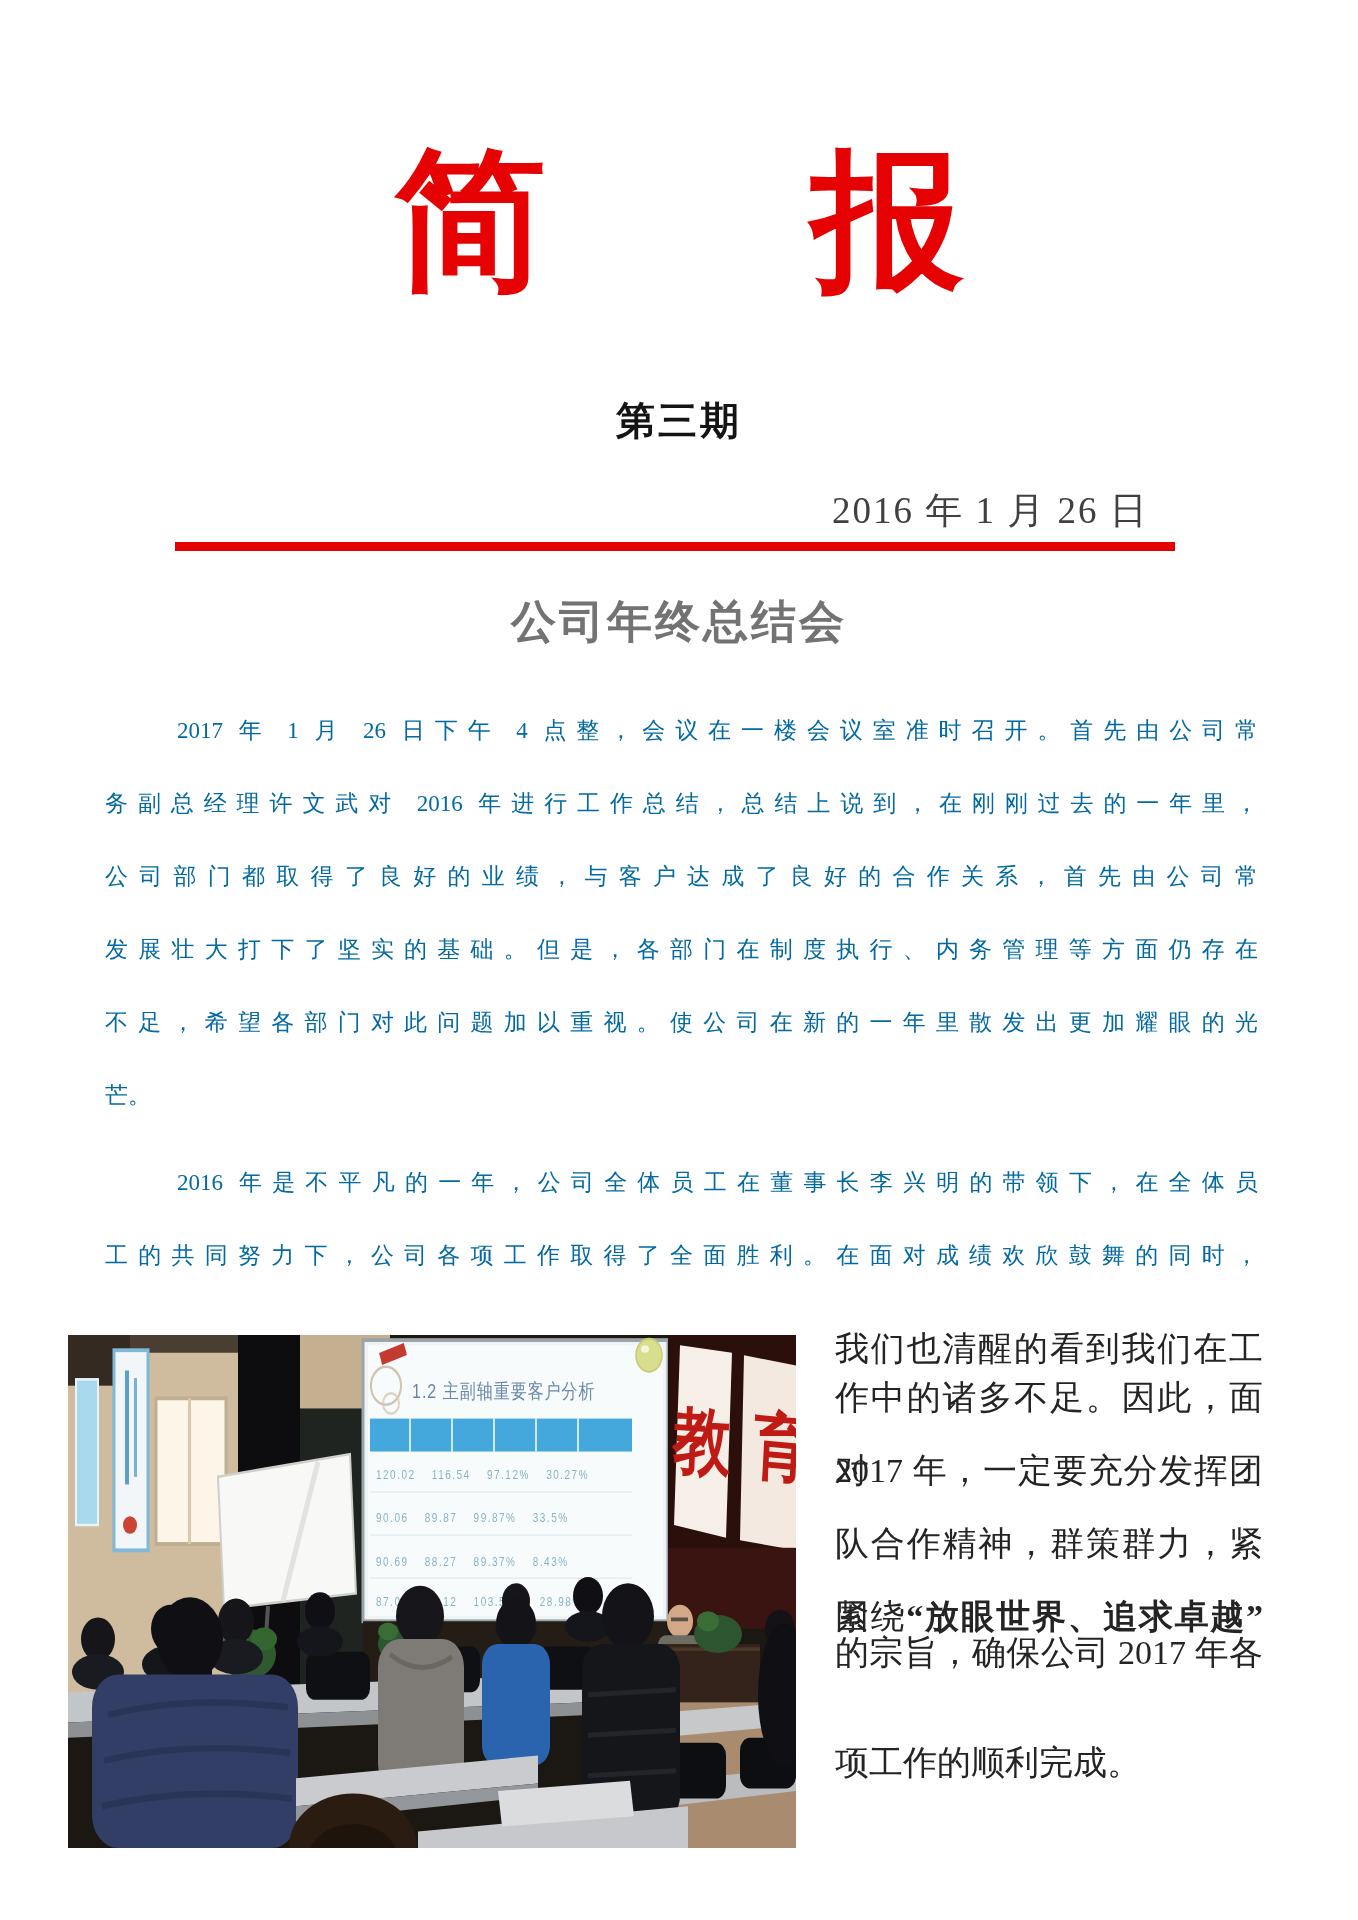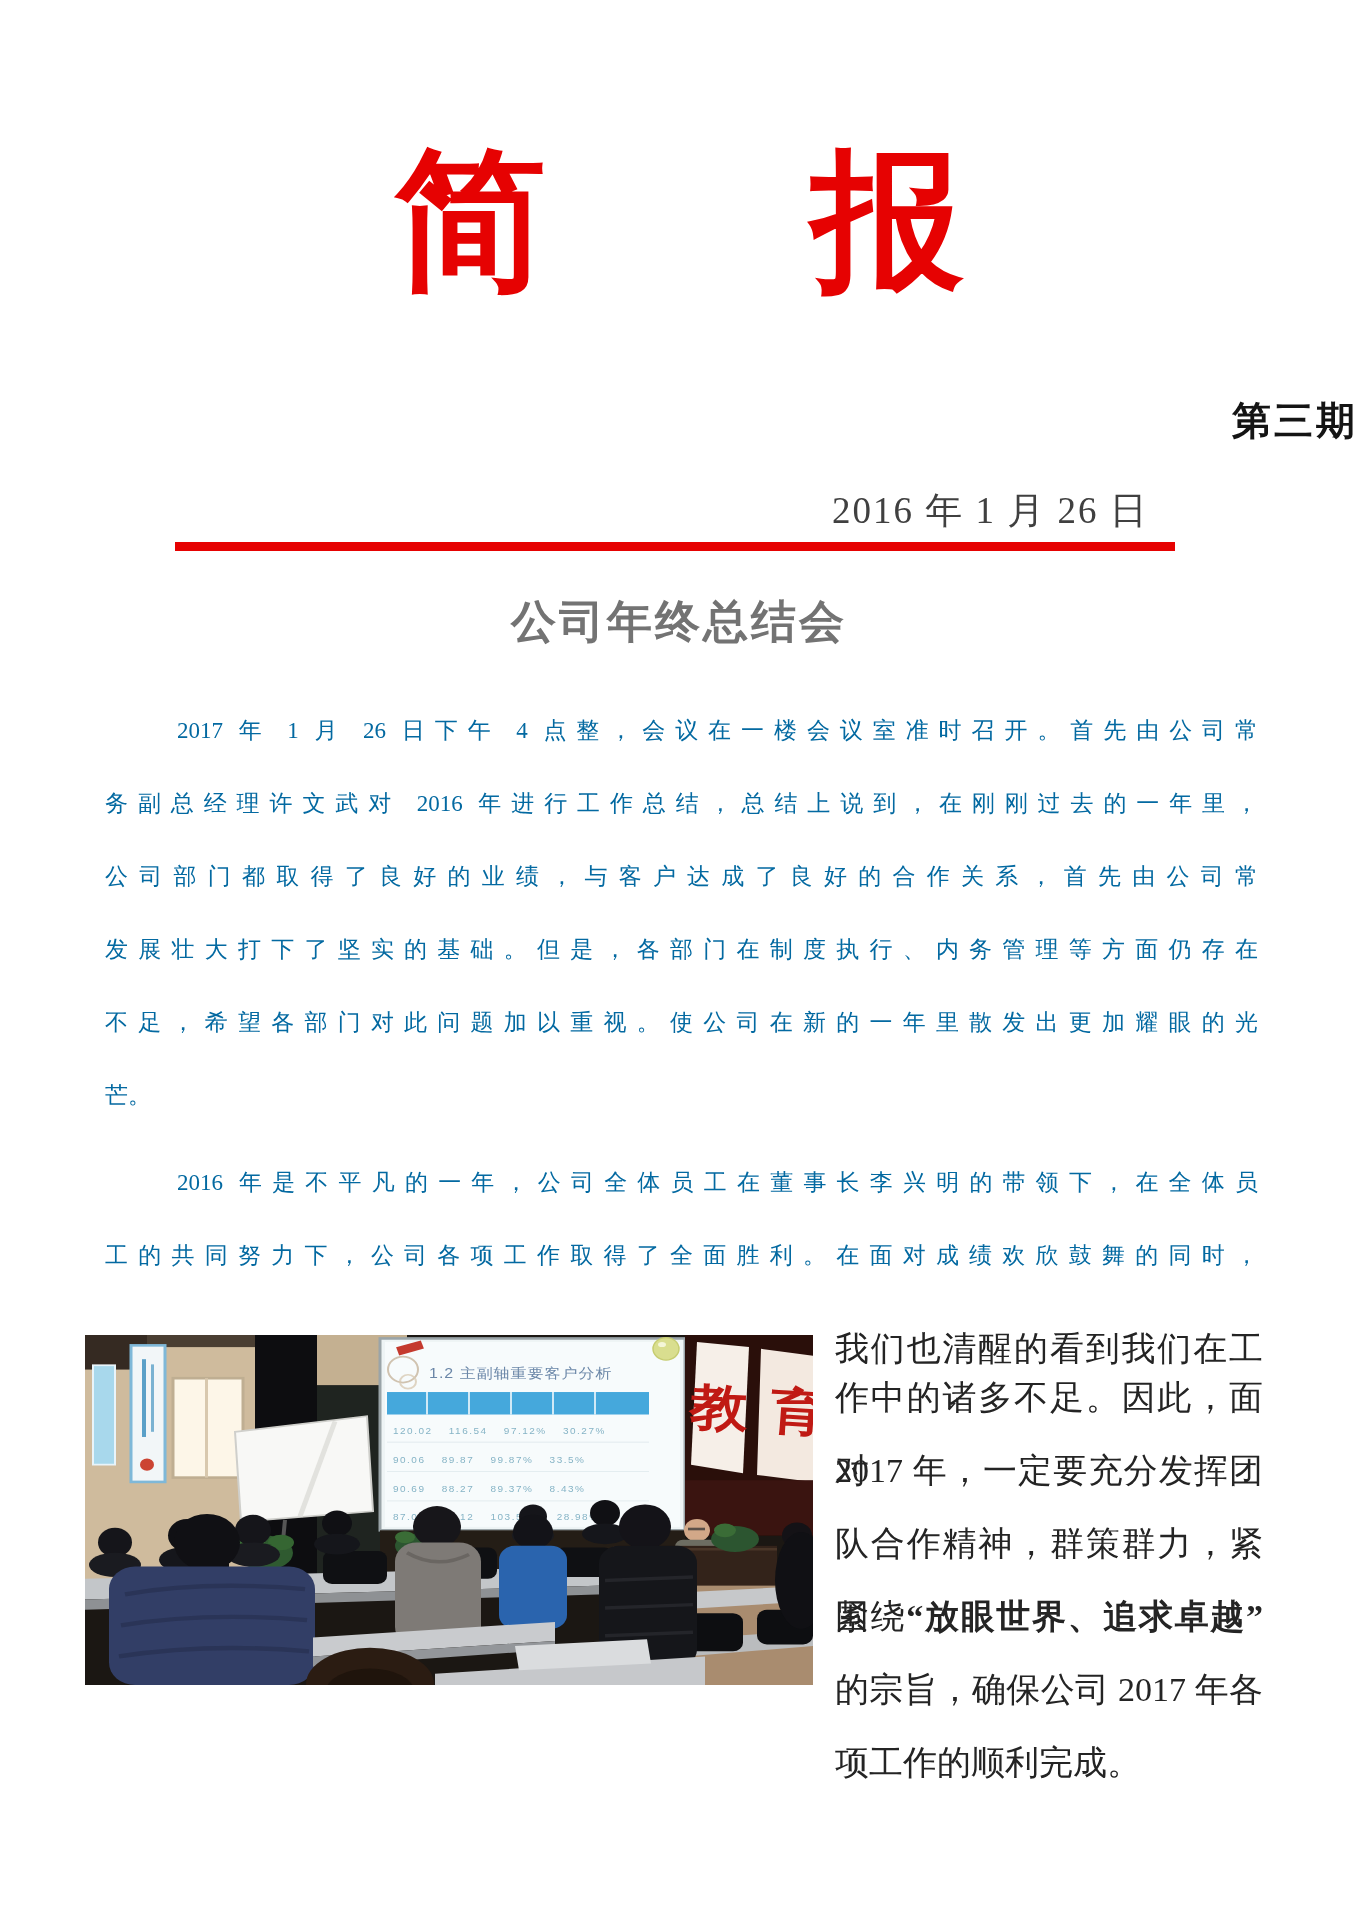--- a/index.html
+++ b/index.html
@@ -8,21 +8,21 @@
     font-family:"Liberation Serif","DejaVu Serif",serif;color:#212121;
   }
   
   .masthead-title{
     position:absolute;top:146px;left:0;width:100%;
     display:flex;justify-content:center;gap:265px;
     font-size:152px;line-height:1;font-weight:700;color:#e60202;
     font-family:"Liberation Serif","DejaVu Serif",serif;
   }
   .issue{
-    position:absolute;top:394px;left:0;width:100%;text-align:right;
+    position:absolute;top:394px;left:0;width:100%;text-align:center;
     font-family:"Liberation Sans","DejaVu Sans",sans-serif;
     font-size:39px;font-weight:700;color:#141414;letter-spacing:3px;
   }
   .publine{position:absolute;top:486px;left:0;width:100%;height:52px;}
   .publisher{
     position:absolute;left:207px;top:0;font-size:37px;font-weight:700;color:#161616;
     letter-spacing:1px;
   }
   .pubdate{position:absolute;left:832px;top:0;font-size:37px;color:#404040;letter-spacing:2px;}
   .rule{position:absolute;top:542px;left:175px;width:1000px;height:9px;background:#e60202;}
@@ -39,21 +39,21 @@
   .just{white-space:normal;text-align:justify;text-align-last:justify;}
   .indent{text-indent:72px;}
   .wrapline{
     position:absolute;left:835px;width:428px;height:73px;line-height:73px;
     font-size:34px;color:#242424;white-space:nowrap;
   }
   .wrapline.just{white-space:normal;}
   .boldspan{font-weight:700;}
   
   .photo{
-    position:absolute;left:85px;top:1335px;width:728px;height:350px;overflow:hidden;
+    position:absolute;left:68px;top:1335px;width:728px;height:513px;overflow:hidden;
     background:#fef9c3;
   }
   .photo svg{display:block;width:100%;height:100%;}
   .slide-title-text{font-family:"Liberation Sans","DejaVu Sans",sans-serif;letter-spacing:1px;}
   .slide-row{font-family:"Liberation Sans","DejaVu Sans",sans-serif;word-spacing:12px;letter-spacing:1.5px;}
   .banner-char{font-family:"Liberation Serif","DejaVu Serif",serif;font-weight:700;}
 </style>
 </head>
 <body>
 
@@ -82,21 +82,21 @@
   <div class="bodyline" style="top:1059px">芒。</div>
 
   <div class="bodyline just indent" style="top:1146px">2016 年是不平凡的一年，公司全体员工在董事长李兴明的带领下，在全体员</div>
   <div class="bodyline just" style="top:1219px">工的共同努力下，公司各项工作取得了全面胜利。在面对成绩欢欣鼓舞的同时，</div>
 
   <div class="wrapline just" style="top:1312px">我们也清醒的看到我们在工</div>
   <div class="wrapline just" style="top:1361px">作中的诸多不足。因此，面对</div>
   <div class="wrapline just" style="top:1434px">2017 年，一定要充分发挥团</div>
   <div class="wrapline just" style="top:1507px">队合作精神，群策群力，紧紧</div>
   <div class="wrapline just" style="top:1580px"><span>围绕</span><span class="boldspan">“放眼世界、追求卓越”</span></div>
-  <div class="wrapline just" style="top:1653px">的宗旨，确保公司 2017 年各</div>
+  <div class="wrapline just" style="top:1616px">的宗旨，确保公司 2017 年各</div>
   <div class="wrapline" style="top:1726px">项工作的顺利完成。</div>
 
   <div class="photo">
     <svg viewBox="0 0 728 405" preserveAspectRatio="none">
 
       <rect x="0" y="0" width="728" height="405" fill="#1b1713"></rect>
 
       <g>
         <rect x="0" y="0" width="170" height="285" fill="#cfbb9d"></rect>
         <rect x="0" y="0" width="62" height="40" fill="#352a22"></rect>

